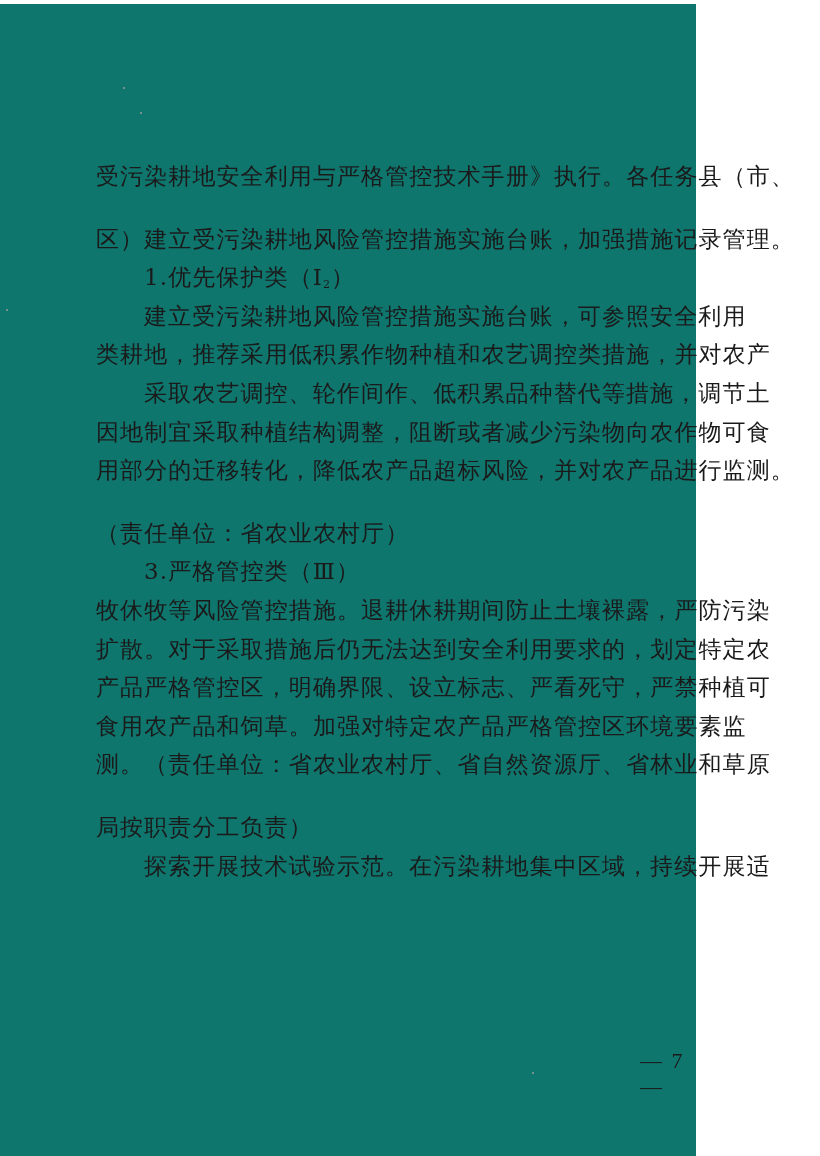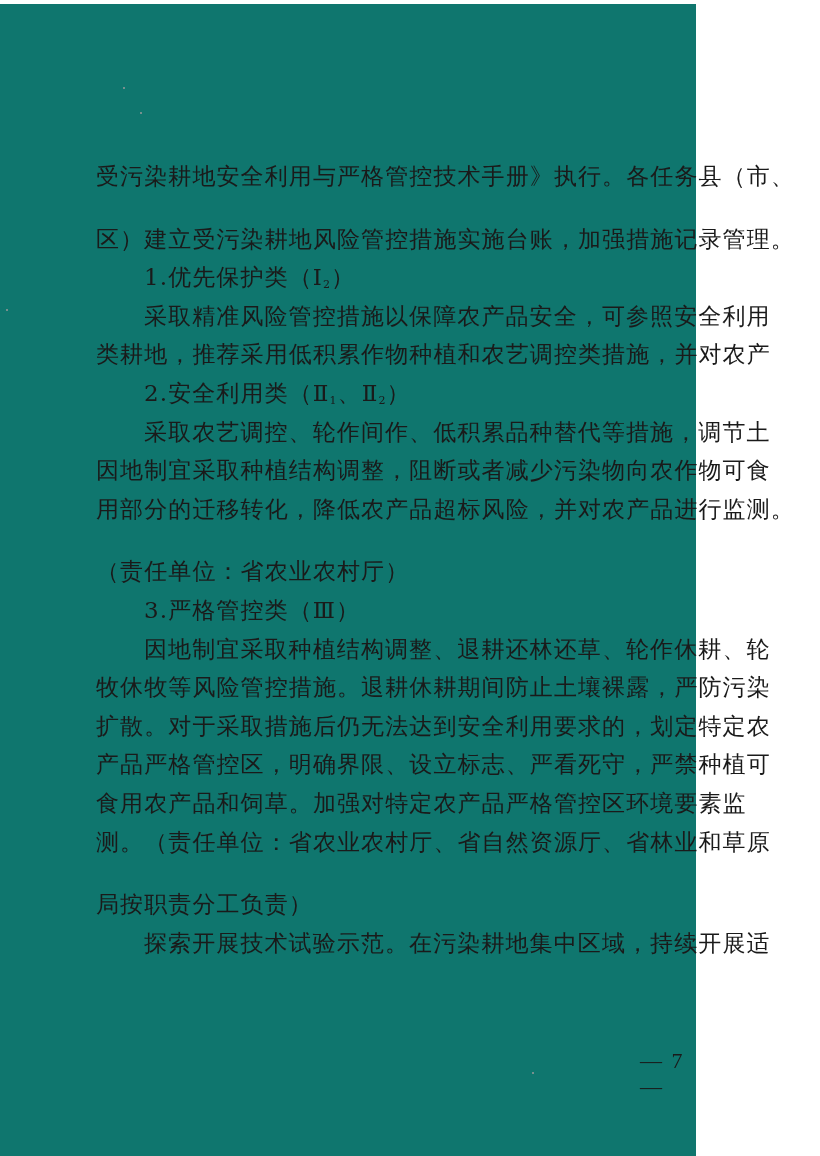--- a/index.html
+++ b/index.html
@@ -75,33 +75,31 @@
 <body>
 
 <div class="page">
 
   <div class="body-text">
     <span class="line">受污染耕地安全利用与严格管控技术手册》执行。各任务县（市、</span>
     <span class="line last">区）建立受污染耕地风险管控措施实施台账，加强措施记录管理。</span>
 
     <span class="line heading"><span>1.优先保护类（Ⅰ</span><sub>2</sub><span>）</span></span>
 
-    <span class="line indent">采取精准风险管控措施以保障农产品安全，可参照安全利用</span>
+    <span class="line indent">建立受污染耕地风险管控措施实施台账，可参照安全利用</span>
     <span class="line">类耕地，推荐采用低积累作物种植和农艺调控类措施，并对农产</span>
 
-    <span class="line heading"><span>2.安全利用类（Ⅱ</span><sub>1</sub><span>、Ⅱ</span><sub>2</sub><span>）</span></span>
 
     <span class="line indent">采取农艺调控、轮作间作、低积累品种替代等措施，调节土</span>
     <span class="line">因地制宜采取种植结构调整，阻断或者减少污染物向农作物可食</span>
     <span class="line">用部分的迁移转化，降低农产品超标风险，并对农产品进行监测。</span>
     <span class="line last">（责任单位：省农业农村厅）</span>
 
     <span class="line heading">3.严格管控类（Ⅲ）</span>
 
-    <span class="line indent">因地制宜采取种植结构调整、退耕还林还草、轮作休耕、轮</span>
     <span class="line">牧休牧等风险管控措施。退耕休耕期间防止土壤裸露，严防污染</span>
     <span class="line">扩散。对于采取措施后仍无法达到安全利用要求的，划定特定农</span>
     <span class="line">产品严格管控区，明确界限、设立标志、严看死守，严禁种植可</span>
     <span class="line">食用农产品和饲草。加强对特定农产品严格管控区环境要素监</span>
     <span class="line">测。（责任单位：省农业农村厅、省自然资源厅、省林业和草原</span>
     <span class="line last">局按职责分工负责）</span>
 
     <span class="line indent">探索开展技术试验示范。在污染耕地集中区域，持续开展适</span>
   </div>
 

